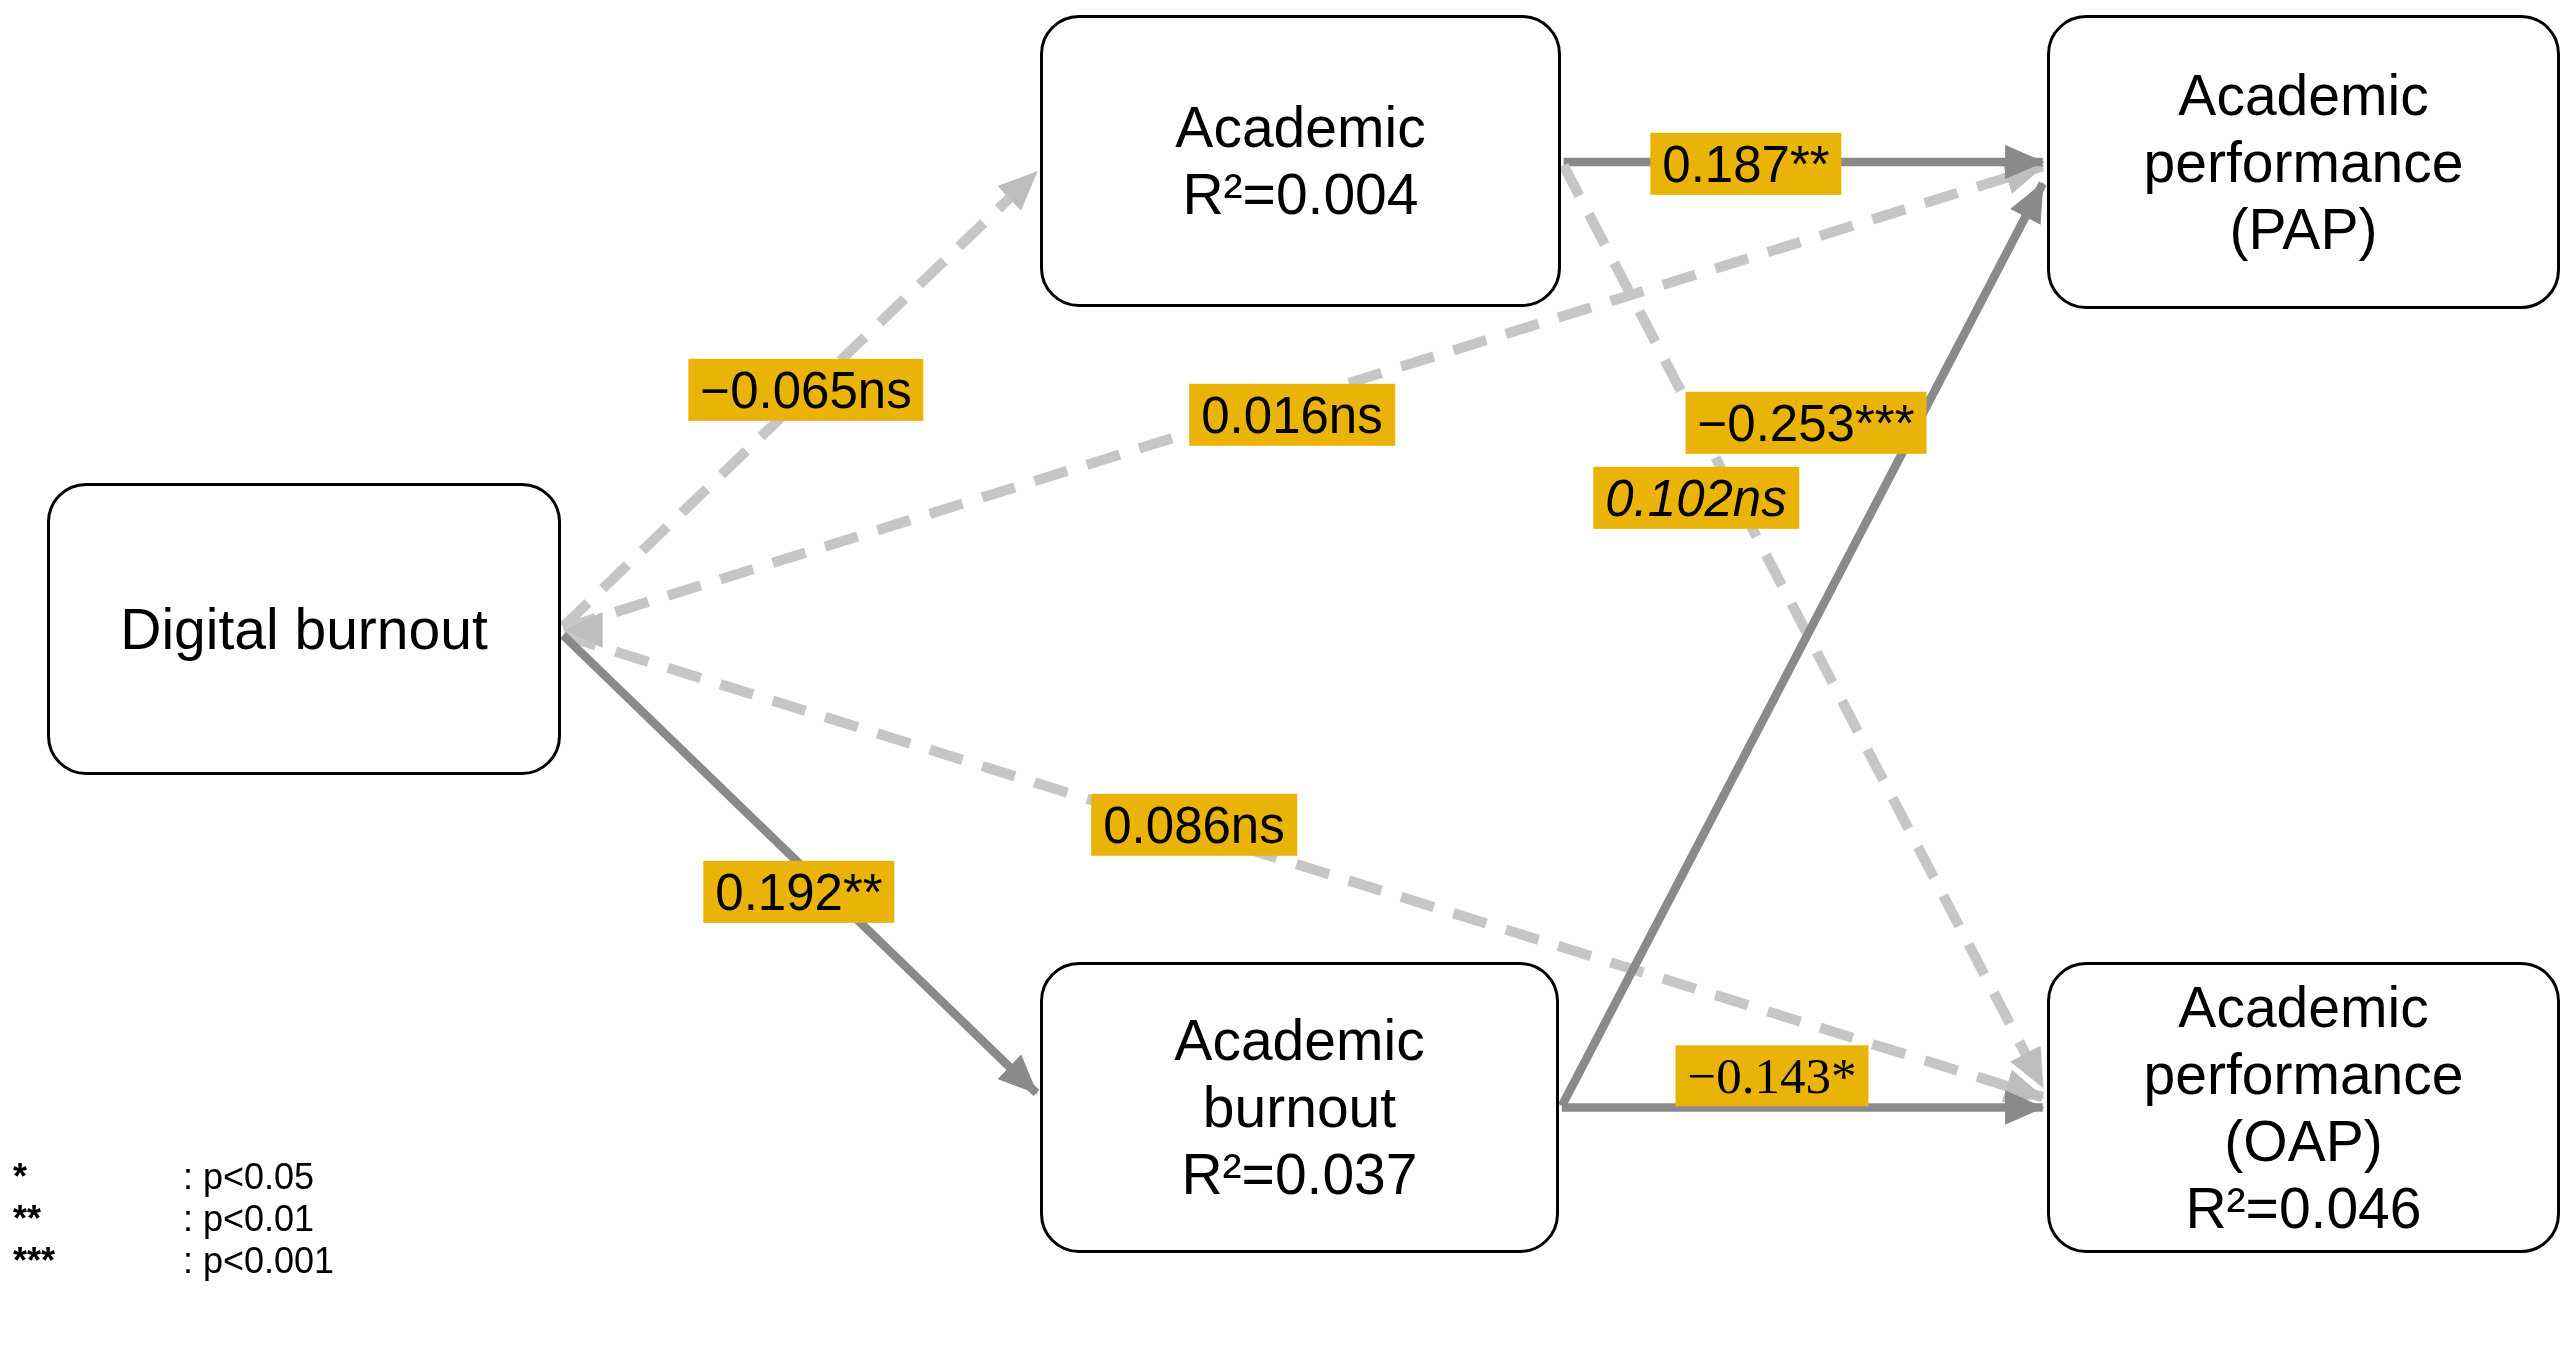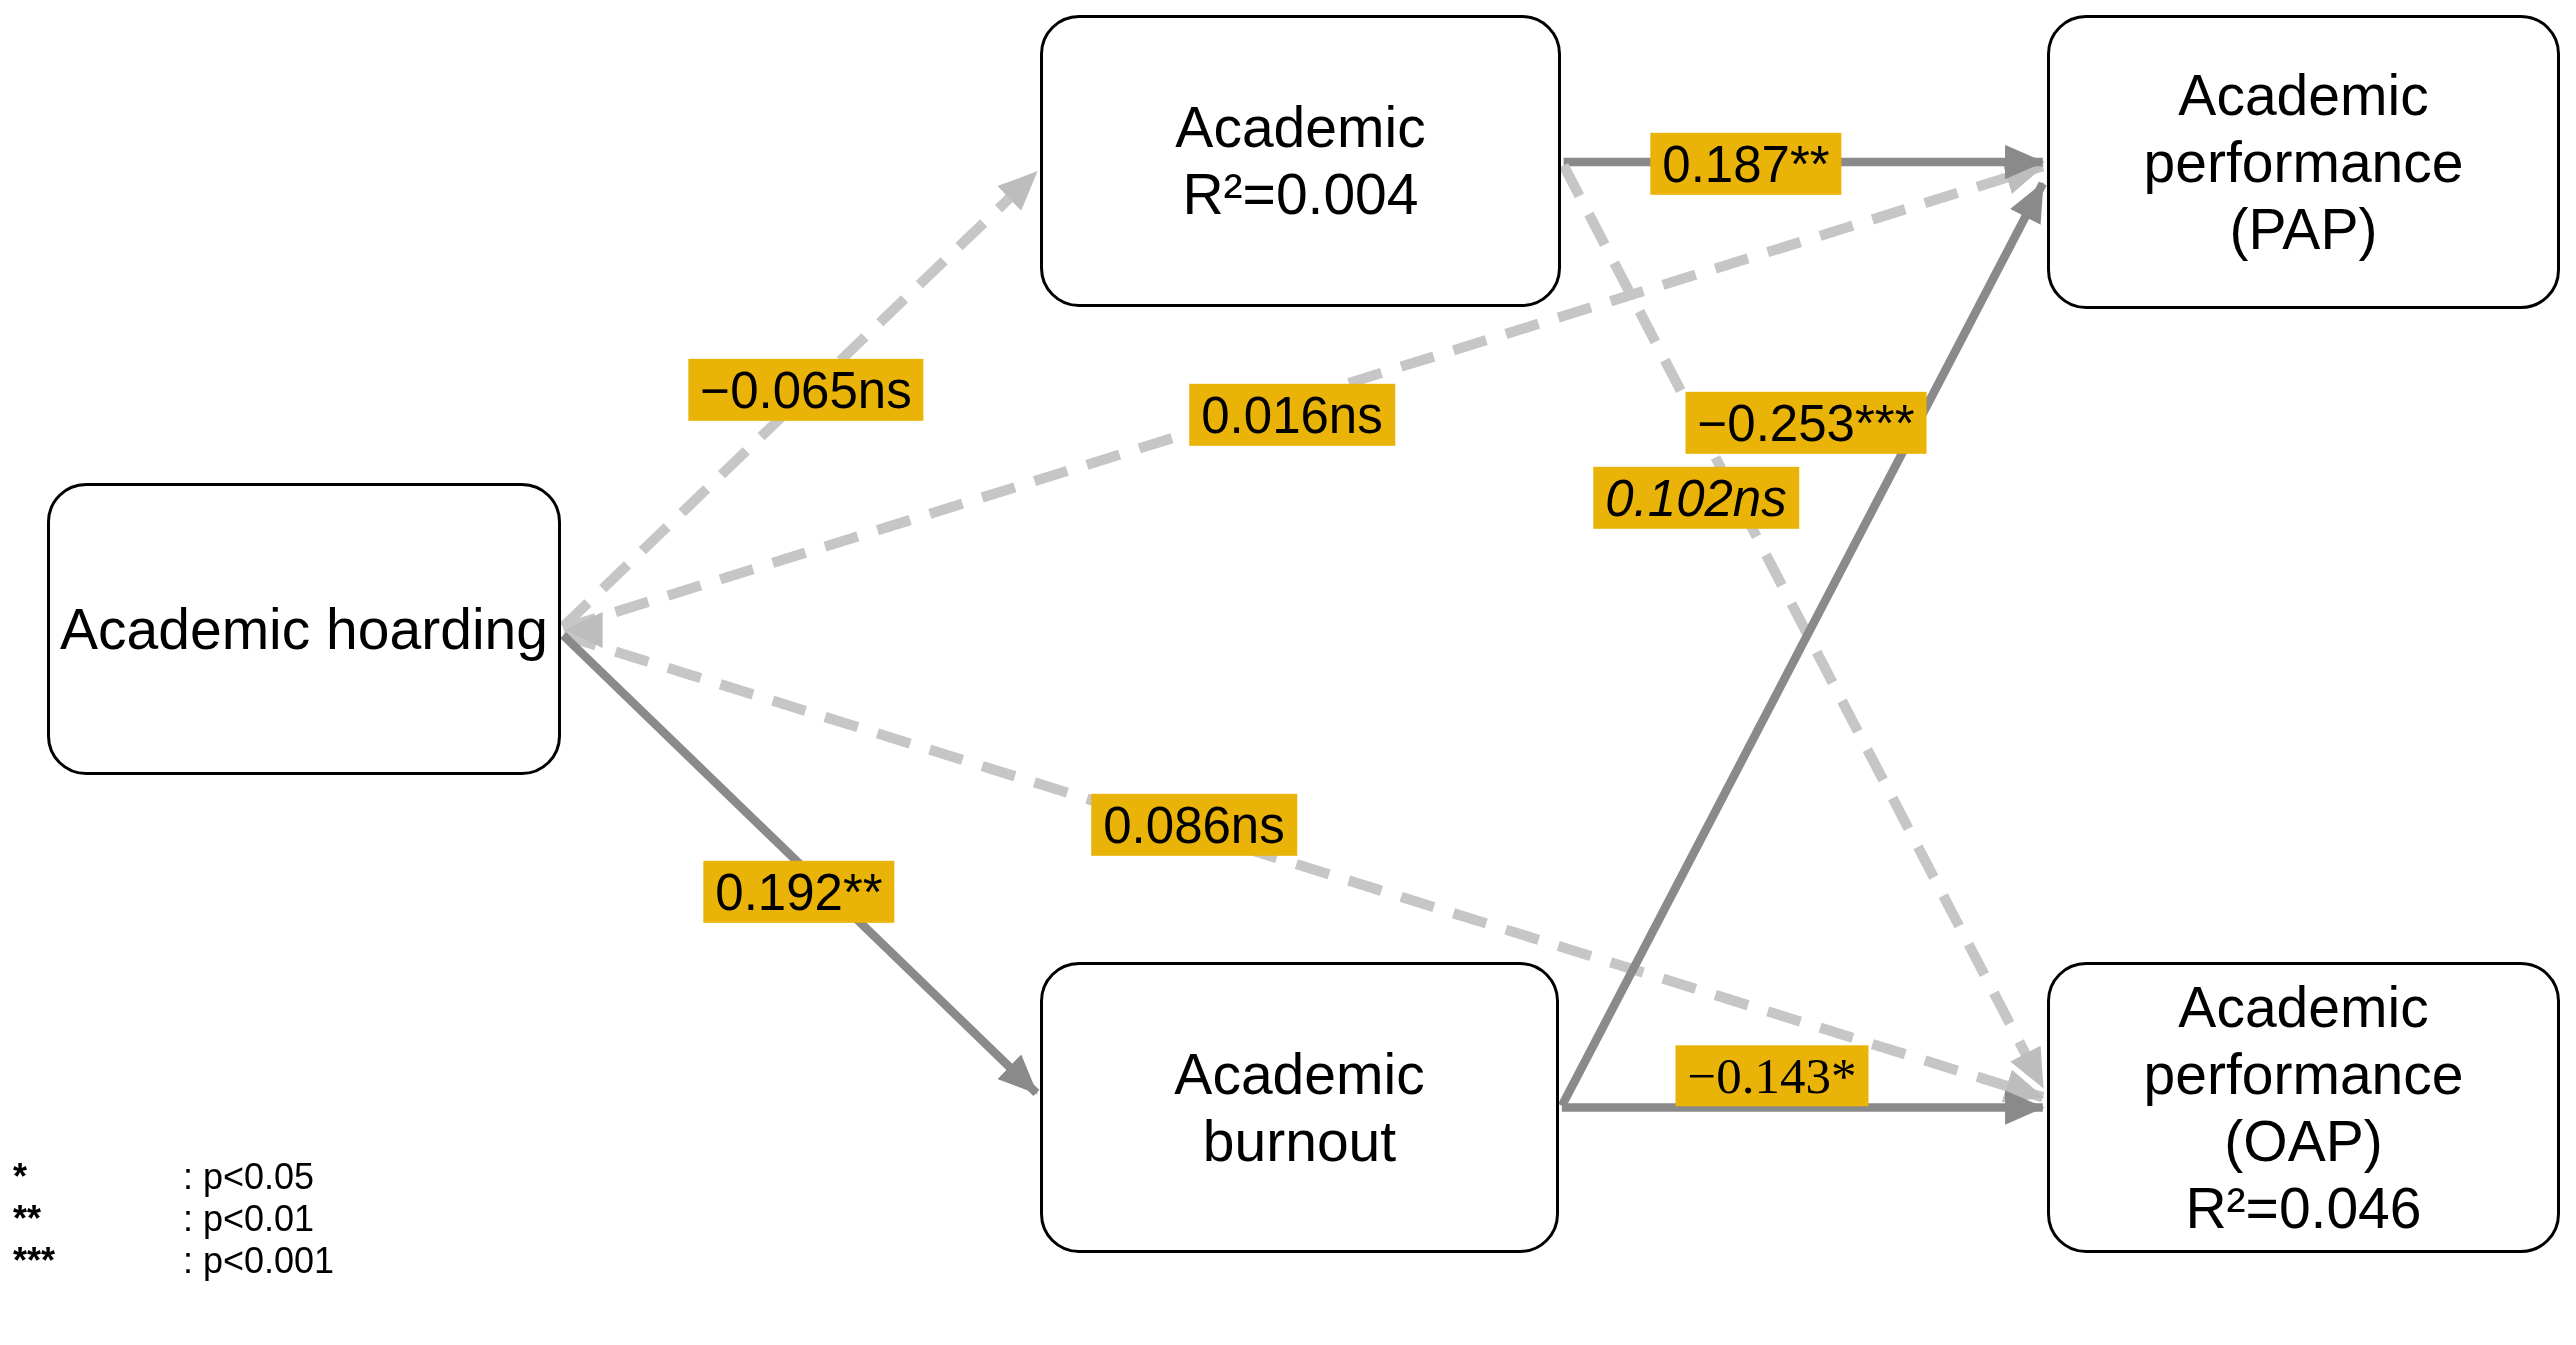--- a/index.html
+++ b/index.html
@@ -51,34 +51,35 @@
       <div class="edge-label" style="left: 1292px; top: 415px;">0.016ns</div>
       <div class="edge-label" style="left: 1194px; top: 825px;">0.086ns</div>
       <div class="edge-label" style="left: 799px; top: 892px;">0.192**</div>
       <div class="edge-label" style="left: 1746px; top: 164px;">0.187**</div>
       <div class="edge-label" style="left: 1696px; top: 498px; font-style: italic;">0.102ns</div>
       <div class="edge-label" style="left: 1806px; top: 423px;">−0.253***</div>
       <div class="edge-label" style="left: 1772px; top: 1076px; font-family: Liberation Serif, serif;">−0.143*</div>
     </div>
   <div id="nodes">
       <div class="node" style="left: 47px; top: 483px; width: 508px; height: 286px;">
-        <div class="node-line">Academic hoarding</div>
+        <div class="node-line">Digital burnout</div>
       </div>
       <div class="node" style="left: 1040px; top: 15.4px; width: 515px; height: 286px;">
         <div class="node-line">Academic</div>
         <div class="node-line">R²=0.004</div>
       </div>
       <div class="node" style="left: 2047px; top: 15.4px; width: 507px; height: 288px;">
         <div class="node-line">Academic</div>
         <div class="node-line">performance</div>
         <div class="node-line">(PAP)</div>
       </div>
       <div class="node" style="left: 1040px; top: 962px; width: 513px; height: 285px;">
         <div class="node-line">Academic</div>
         <div class="node-line">burnout</div>
+        <div class="node-line">R²=0.037</div>
       </div>
       <div class="node" style="left: 2047px; top: 962px; width: 507px; height: 285px;">
         <div class="node-line">Academic</div>
         <div class="node-line">performance</div>
         <div class="node-line">(OAP)</div>
         <div class="node-line">R²=0.046</div>
       </div>
     </div>
 
   <div id="legend">

